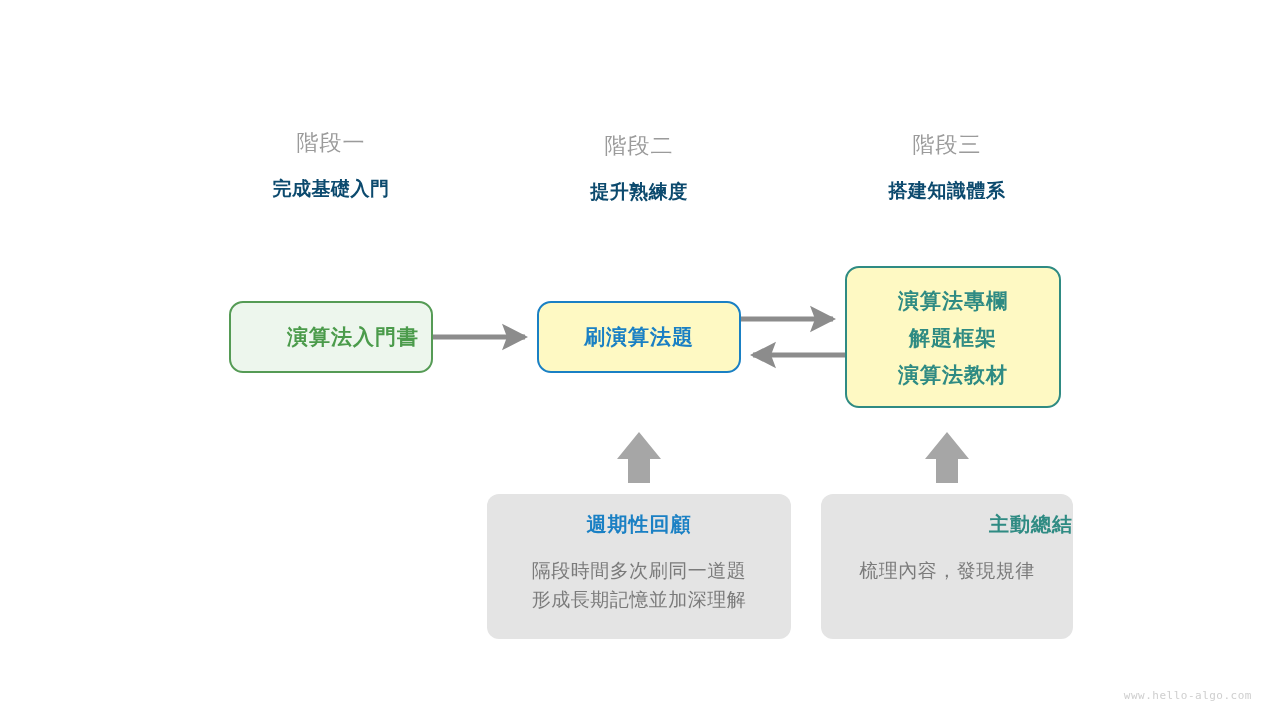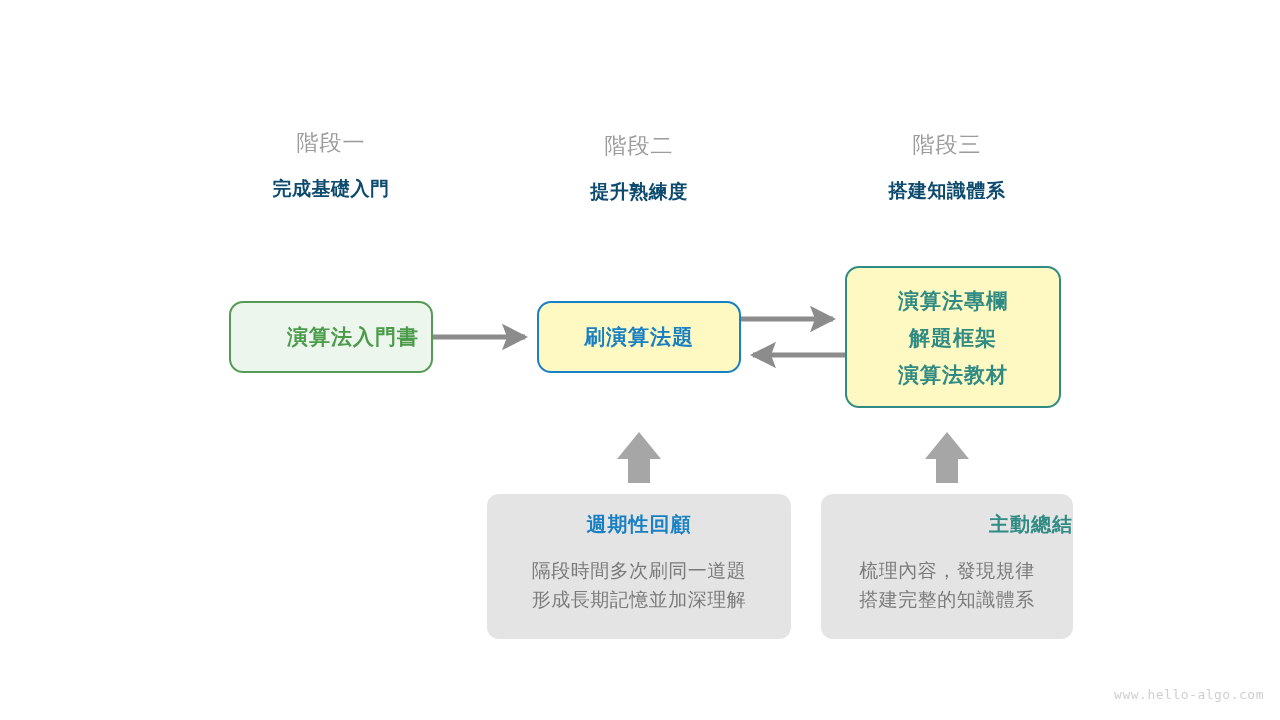--- a/index.html
+++ b/index.html
@@ -130,24 +130,24 @@
     font-weight: 400;
     color: #7b7b7b;
     line-height: 29px;
     letter-spacing: 0.5px;
   }
   .note-body span { display: block; }
 
   
   #watermark {
     position: absolute;
-    right: 16px;
+    right: 28px;
     bottom: 18px;
     font-family: "DejaVu Sans Mono", "Liberation Mono", monospace;
-    font-size: 13px;
+    font-size: 11px;
     color: #cfcfcf;
     letter-spacing: 0.5px;
   }
 </style>
 </head>
 <body>
 
 <div class="canvas">
 
   <div class="stage" id="stage-1">
@@ -210,19 +210,18 @@
     <div class="note-body">
       <span>隔段時間多次刷同一道題</span>
       <span>形成長期記憶並加深理解</span>
     </div>
   </div>
 
   <div class="note-card" id="note-summary">
     <div class="note-title">主動總結</div>
     <div class="note-body">
       <span>梳理內容，發現規律</span>
-      <span>搭建完整的知識體系</span>
     </div>
   </div>
 
   <div id="watermark">www.hello-algo.com</div>
 
 </div>
 
 </body></html>

